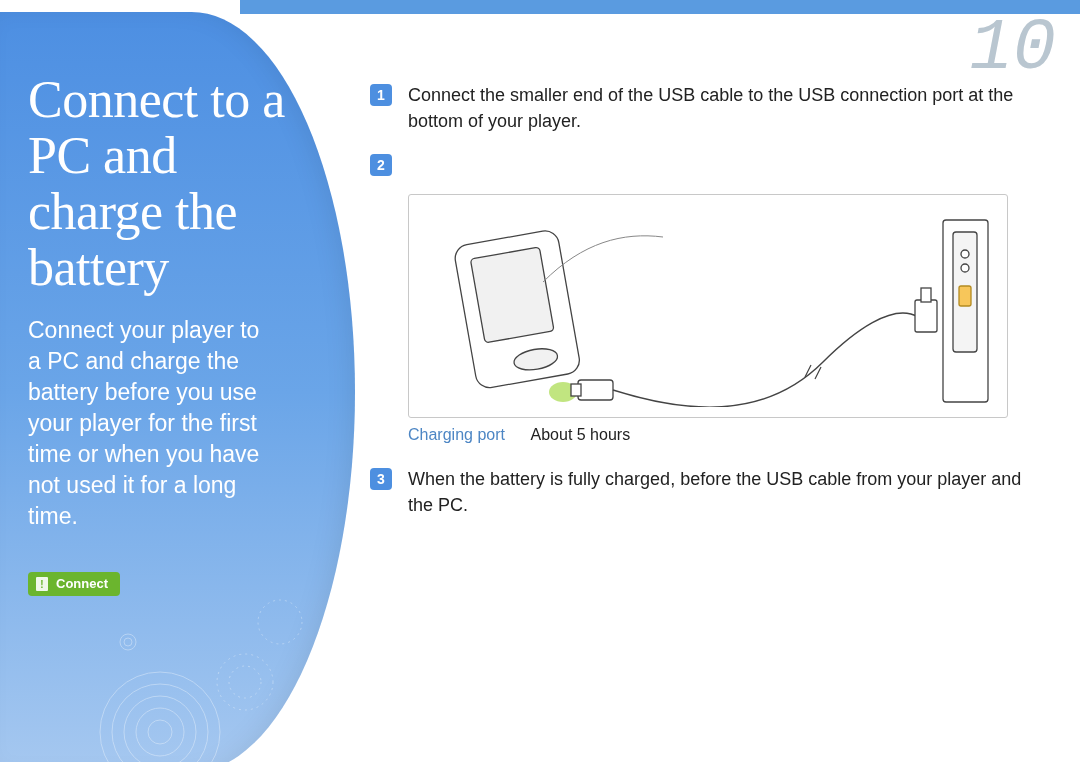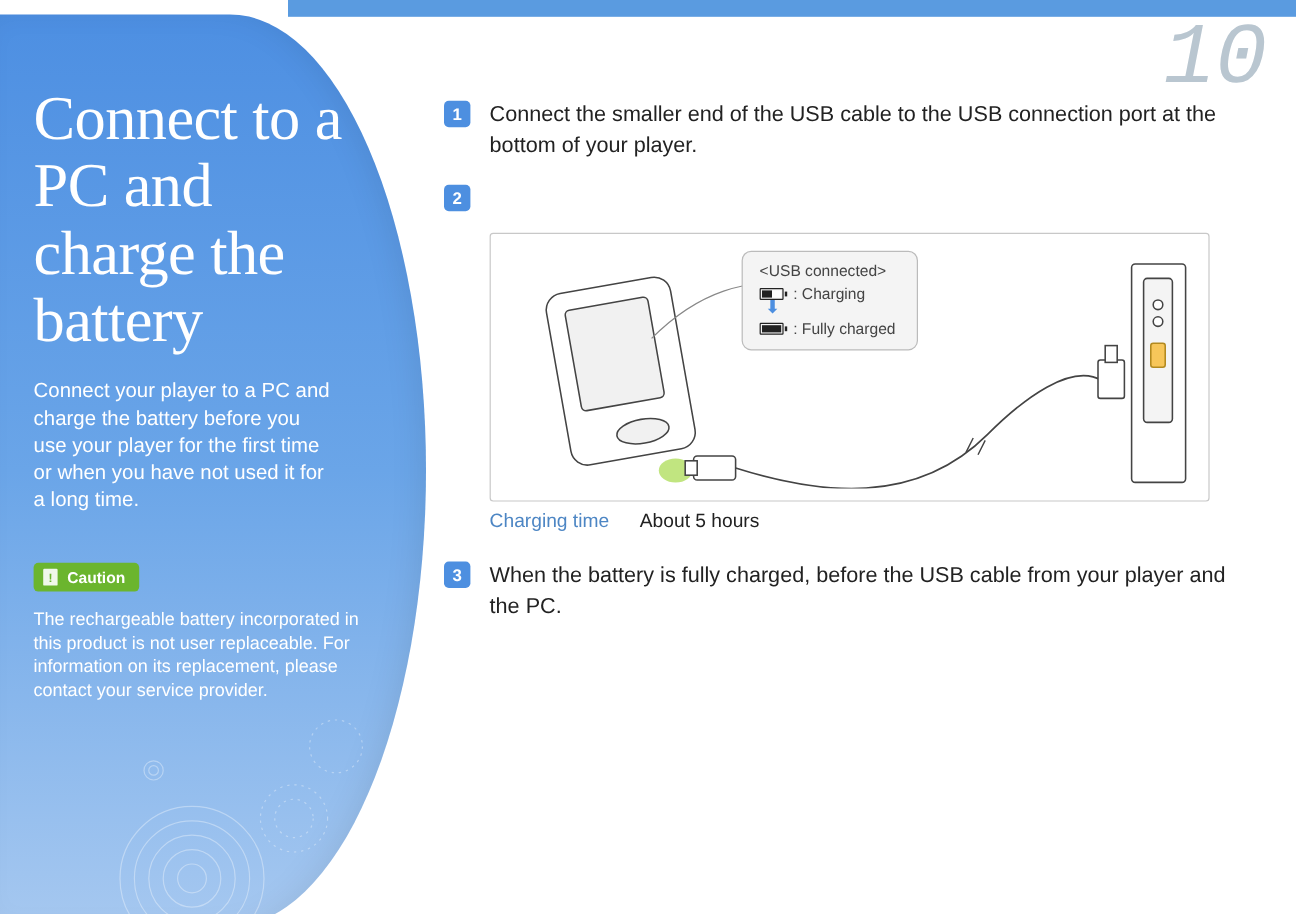--- a/index.html
+++ b/index.html
@@ -31,21 +31,21 @@
   }
   .page-title {
     font-family: Georgia, 'Times New Roman', serif;
     font-weight: 400;
     font-size: 52px;
     line-height: 1.08;
     letter-spacing: -0.5px;
     margin-bottom: 18px;
   }
   .page-intro {
-    font-size: 17px;
+    font-size: 23px;
     line-height: 1.35;
     max-width: 250px;
   }
   .caution-badge {
     display: inline-flex;
     align-items: center;
     gap: 6px;
     background: #6bb52e;
     color: #fff;
     font-size: 13px;
@@ -154,23 +154,22 @@
   <h1 class="page-title">Connect to a PC and charge the battery</h1>
   <p class="page-intro">Connect your player to a PC and charge the battery before you use your player for the first time or when you have not used it for a long time.</p>
 
   <div class="caution-badge">
     <span class="caution-icon">
       <svg width="16" height="16" viewBox="0 0 16 16">
         <rect x="2" y="1" width="12" height="14" rx="1" fill="#fff" opacity="0.9"></rect>
         <text x="8" y="12" text-anchor="middle" font-size="10" font-weight="bold" fill="#6bb52e">!</text>
       </svg>
     </span>
-    <span>Caution</span>
-  </div>
-  <p class="caution-text">The rechargeable battery incorporated in this product is not user replaceable. For information on its replacement, please contact your service provider.</p>
+    <span>Connect</span>
+  </div>
 
   <svg class="deco-circles" width="260" height="220" viewBox="0 0 260 220">
     <g fill="none" stroke="#fff" stroke-width="1">
       <circle cx="70" cy="150" r="60"></circle>
         <circle cx="70" cy="150" r="48"></circle>
         <circle cx="70" cy="150" r="36"></circle>
         <circle cx="70" cy="150" r="24"></circle>
         <circle cx="70" cy="150" r="12"></circle>
       <circle cx="155" cy="100" r="28" stroke-dasharray="2 4"></circle>
         <circle cx="155" cy="100" r="16" stroke-dasharray="2 4"></circle>
@@ -226,41 +225,25 @@
           <rect x="520" y="8" width="45" height="182" rx="3"></rect>
           <rect x="530" y="20" width="24" height="120" rx="3" fill="#f4f4f4"></rect>
           <rect x="536" y="74" width="12" height="20" rx="2" fill="#f7c65a" stroke="#b38a20"></rect>
           <circle cx="542" cy="42" r="4"></circle>
             <circle cx="542" cy="56" r="4"></circle>
         </g>
 
         <path d="M120 70 C 160 30, 200 20, 240 25" stroke="#888" stroke-width="1" fill="none"></path>
       </svg>
 
-      <div class="callout">
-        <div>&lt;USB connected&gt;</div>
-        <div class="callout-row">
-          <span class="batt charging">
-              <span class="batt-inner"></span>
-            </span>
-          <span>: Charging</span>
-        </div>
-        <div class="arrow-down">⬇</div>
-        <div class="callout-row">
-          <span class="batt full">
-              <span class="batt-inner"></span>
-            </span>
-          <span>: Fully charged</span>
-        </div>
-      </div>
     </div>
   </div>
 
   <div class="charging-row">
-    <span class="charging-label">Charging time</span>
+    <span class="charging-label">Charging port</span>
     <span>About 5 hours</span>
   </div>
 
   <div class="steps" style="margin-top:22px;">
     <div class="step">
       <div class="step-num">3</div>
       <div>When the battery is fully charged, before the USB cable from your player and the PC.</div>
     </div>
   </div>
 </div>

